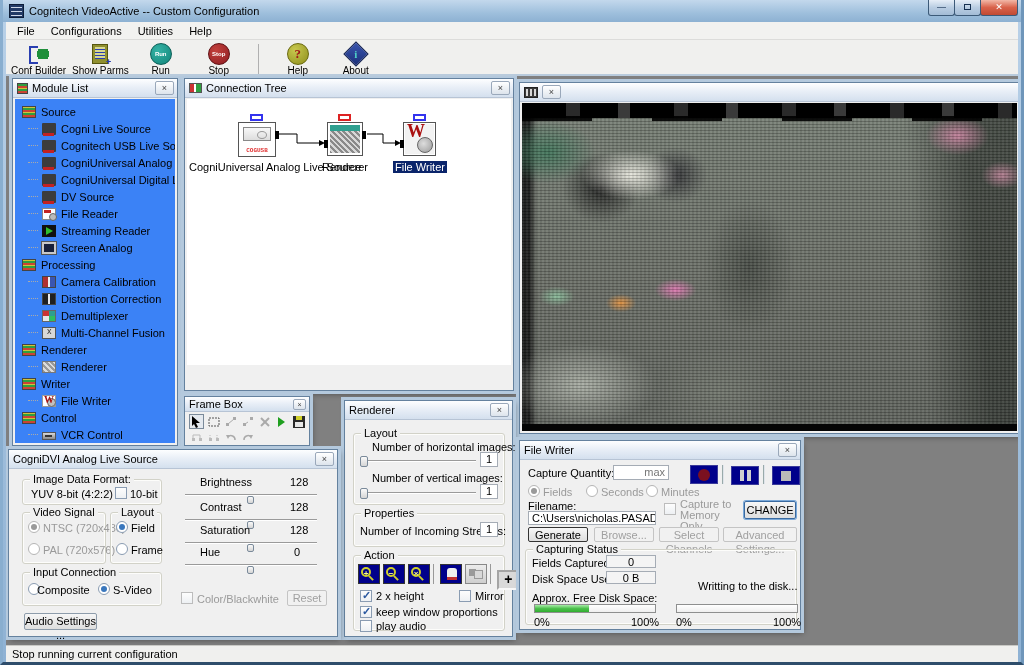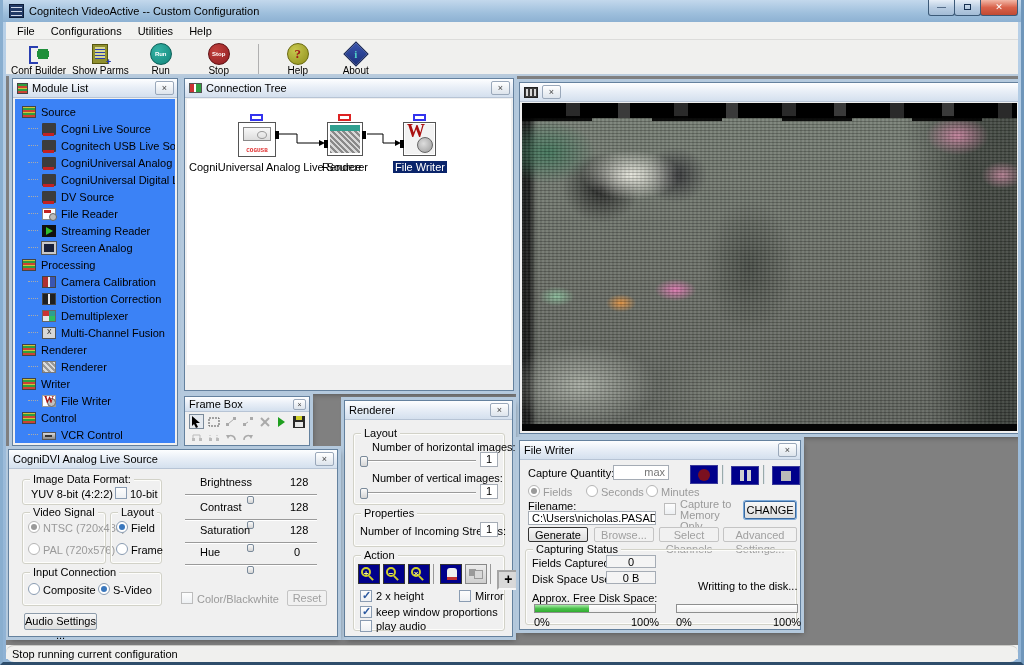--- a/index.html
+++ b/index.html
@@ -44,21 +44,21 @@
   .cbico::before { content:""; position:absolute; left:2px; top:2px; width:7px; height:14px;
           border:2px solid #2a3fb0; border-right:none; }
   .cbico::after { content:""; position:absolute; right:2px; top:7px; width:12px; height:6px; background:#1f8f3a; box-shadow:0 -3px 0 -1px #1f8f3a, 0 3px 0 -1px #1f8f3a; }
   .spico { width:16px; height:20px; background:#8f8f2e; border:1px solid #55550e; position:relative; }
   .spico::before { content:""; position:absolute; left:2px; top:2px; right:2px; height:12px;
           background:repeating-linear-gradient(0deg,#2a3fb0 0 1px,#d8d890 1px 3px); }
   .spico::after { content:"+"; position:absolute; right:-4px; bottom:-4px; color:#2a3fb0; font-weight:bold; font-size:9px; }
 
   
   .workspace { position:relative; height:569px; background:#808080; overflow:hidden; }
-  .statusbar { height:17px; background:#f0f0ee; border-top:1px solid #c9c9c5; display:flex; align-items:center; padding-left:6px;border-radius:8px; }
+  .statusbar { height:17px; background:#f0f0ee; border-top:1px solid #c9c9c5; display:flex; align-items:center; padding-left:6px; }
 
   
   .toolwin { position:absolute; background:#f0f0f0; border:1px solid #64819e;
              box-shadow:0 0 0 3px #b4c9dd, 2px 3px 6px rgba(0,0,0,.4); }
   .twtitle { height:19px; background:linear-gradient(#fdfeff,#e9eff7 45%,#d4e0ee); border-bottom:1px solid #b7c4d5;
              display:flex; align-items:center; gap:4px; padding:0 3px 0 4px; }
   .twtitle .t { flex:1; white-space:nowrap; overflow:hidden; }
   .closebtn { width:19px; height:14px; border:1px solid #9aa8ba; border-radius:2px;
               background:linear-gradient(#ffffff,#dde4ec); font-size:9px; line-height:12px; text-align:center; color:#444; }
 
@@ -565,21 +565,21 @@
         <div class="grp-box" style="left:101px; top:62px; width:52px; height:52px;">
           <span class="grp-leg">Layout</span>
           <span class="rb on" style="position:absolute; left:5px; top:8px;"></span>
           <span class="lbl" style="left:20px; top:9px;">Field</span>
           <span class="rb" style="position:absolute; left:5px; top:30px;"></span>
           <span class="lbl" style="left:20px; top:31px;">Frame</span>
         </div>
         <div class="grp-box" style="left:13px; top:122px; width:140px; height:34px;">
           <span class="grp-leg">Input Connection</span>
           <span class="rb" style="position:absolute; left:5px; top:10px;"></span>
-          <span class="lbl" style="left:20px; top:11px;">Composite</span>
+          <span class="lbl" style="left:14px; top:11px;">Composite</span>
           <span class="rb on" style="position:absolute; left:75px; top:10px;"></span>
           <span class="lbl" style="left:90px; top:11px;">S-Video</span>
         </div>
         <div class="btn" style="left:15px; top:163px; width:73px; height:17px;">Audio Settings ...</div>
 
         <span class="lbl" style="left:191px; top:26px;">Brightness</span>
         <span class="lbl" style="left:281px; top:26px;">128</span>
         <div class="track" style="left:176px; top:44px; width:132px;">
             <span class="tick"></span>
             <span class="thumb" style="left:62px; width:7px; height:8px; top:1px;"></span>

